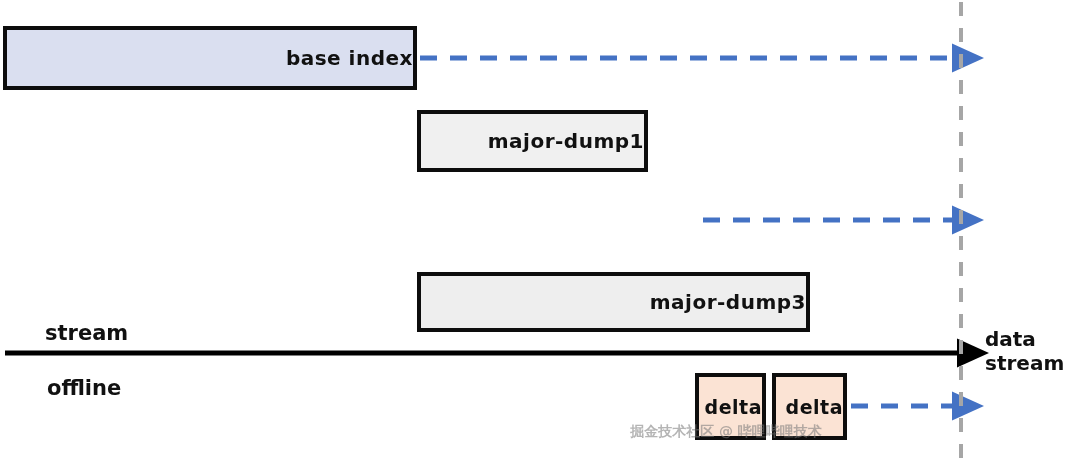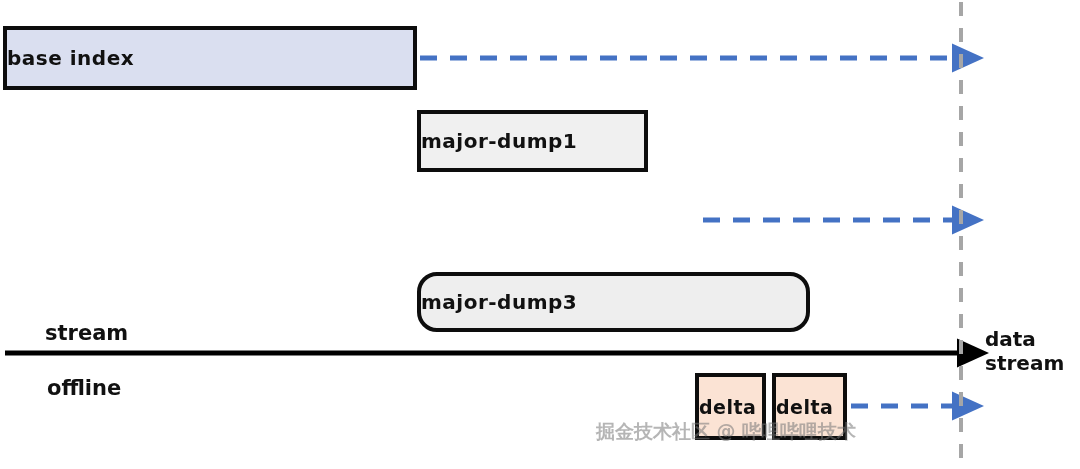--- a/index.html
+++ b/index.html
@@ -14,21 +14,21 @@
     background: #ffffff;
     overflow: hidden;
     font-family: "DejaVu Sans", sans-serif;
   }
   .box {
     position: absolute;
     box-sizing: border-box;
     border: 4px solid #0d0d0d;
     display: flex;
     align-items: center;
-    justify-content: flex-start;
+    justify-content: flex-end;
     color: #111111;
     font-weight: 700;
     letter-spacing: 0.5px;
     white-space: nowrap;
   }
   .label {
     position: absolute;
     color: #111111;
     font-weight: 700;
     white-space: nowrap;
@@ -54,21 +54,21 @@
 <body>
 
 <div id="canvas">
 
   <div class="box" id="box-base-index" style="left: 3px; top: 26px; width: 414px; height: 64px; background: rgb(218, 223, 240); font-size: 20px; border-color: rgb(13, 13, 13); color: rgb(17, 17, 17);">
     <span>base index</span>
   </div>
   <div class="box" id="box-major-dump1" style="left: 417px; top: 110px; width: 231px; height: 62px; background: rgb(240, 240, 240); font-size: 20px; border-color: rgb(13, 13, 13); color: rgb(17, 17, 17);">
     <span>major-dump1</span>
   </div>
-  <div class="box" id="box-major-dump3" style="left: 417px; top: 272px; width: 393px; height: 60px; background: rgb(238, 238, 238); font-size: 20px; border-color: rgb(13, 13, 13); color: rgb(17, 17, 17); border-radius: 20px;">
+  <div class="box" id="box-major-dump3" style="left: 417px; top: 272px; width: 393px; height: 60px; background: rgb(238, 238, 238); font-size: 20px; border-color: rgb(13, 13, 13); color: rgb(17, 17, 17);">
     <span>major-dump3</span>
   </div>
   <div class="box" id="box-delta-1" style="left: 695px; top: 373px; width: 71px; height: 67px; background: rgb(251, 227, 212); font-size: 19px; border-color: rgb(13, 13, 13); color: rgb(17, 17, 17);">
     <span>delta</span>
   </div>
   <div class="box" id="box-delta-2" style="left: 772px; top: 373px; width: 75px; height: 67px; background: rgb(251, 227, 212); font-size: 19px; border-color: rgb(13, 13, 13); color: rgb(17, 17, 17);">
     <span>delta</span>
   </div>
 
   <div class="label" id="label-offline" style="left: 45px; top: 321px; font-size: 21px; color: rgb(17, 17, 17);">stream</div>
@@ -89,14 +89,14 @@
     </defs>
     <g id="dashed-arrows">
         <line x1="420" y1="58" x2="958" y2="58" stroke="#4472c4" stroke-width="5" stroke-dasharray="17 13" marker-end="url(#blue-arrow)"></line>
         <line x1="703" y1="220" x2="958" y2="220" stroke="#4472c4" stroke-width="5" stroke-dasharray="17 13" marker-end="url(#blue-arrow)"></line>
         <line x1="851" y1="406" x2="958" y2="406" stroke="#4472c4" stroke-width="5" stroke-dasharray="17 13" marker-end="url(#blue-arrow)"></line>
       </g>
     <line id="timeline-line" x1="5" y1="353" x2="963" y2="353" stroke="#000000" stroke-width="5" marker-end="url(#black-arrow)"></line>
     <line id="divider-line" x1="961" y1="2" x2="961" y2="467" stroke="#a6a6a6" stroke-width="4" stroke-dasharray="14 12"></line>
   </svg>
 
-  <div class="watermark" id="watermark" style="left: 726px; top: 432px; font-size: 19px; transform: translate(-50%, -50%);">掘金技术社区 @ 哔哩哔哩技术</div>
+  <div class="watermark" id="watermark" style="left: 726px; top: 432px; font-size: 14px; transform: translate(-50%, -50%);">掘金技术社区 @ 哔哩哔哩技术</div>
 </div>
 
 </body></html>

